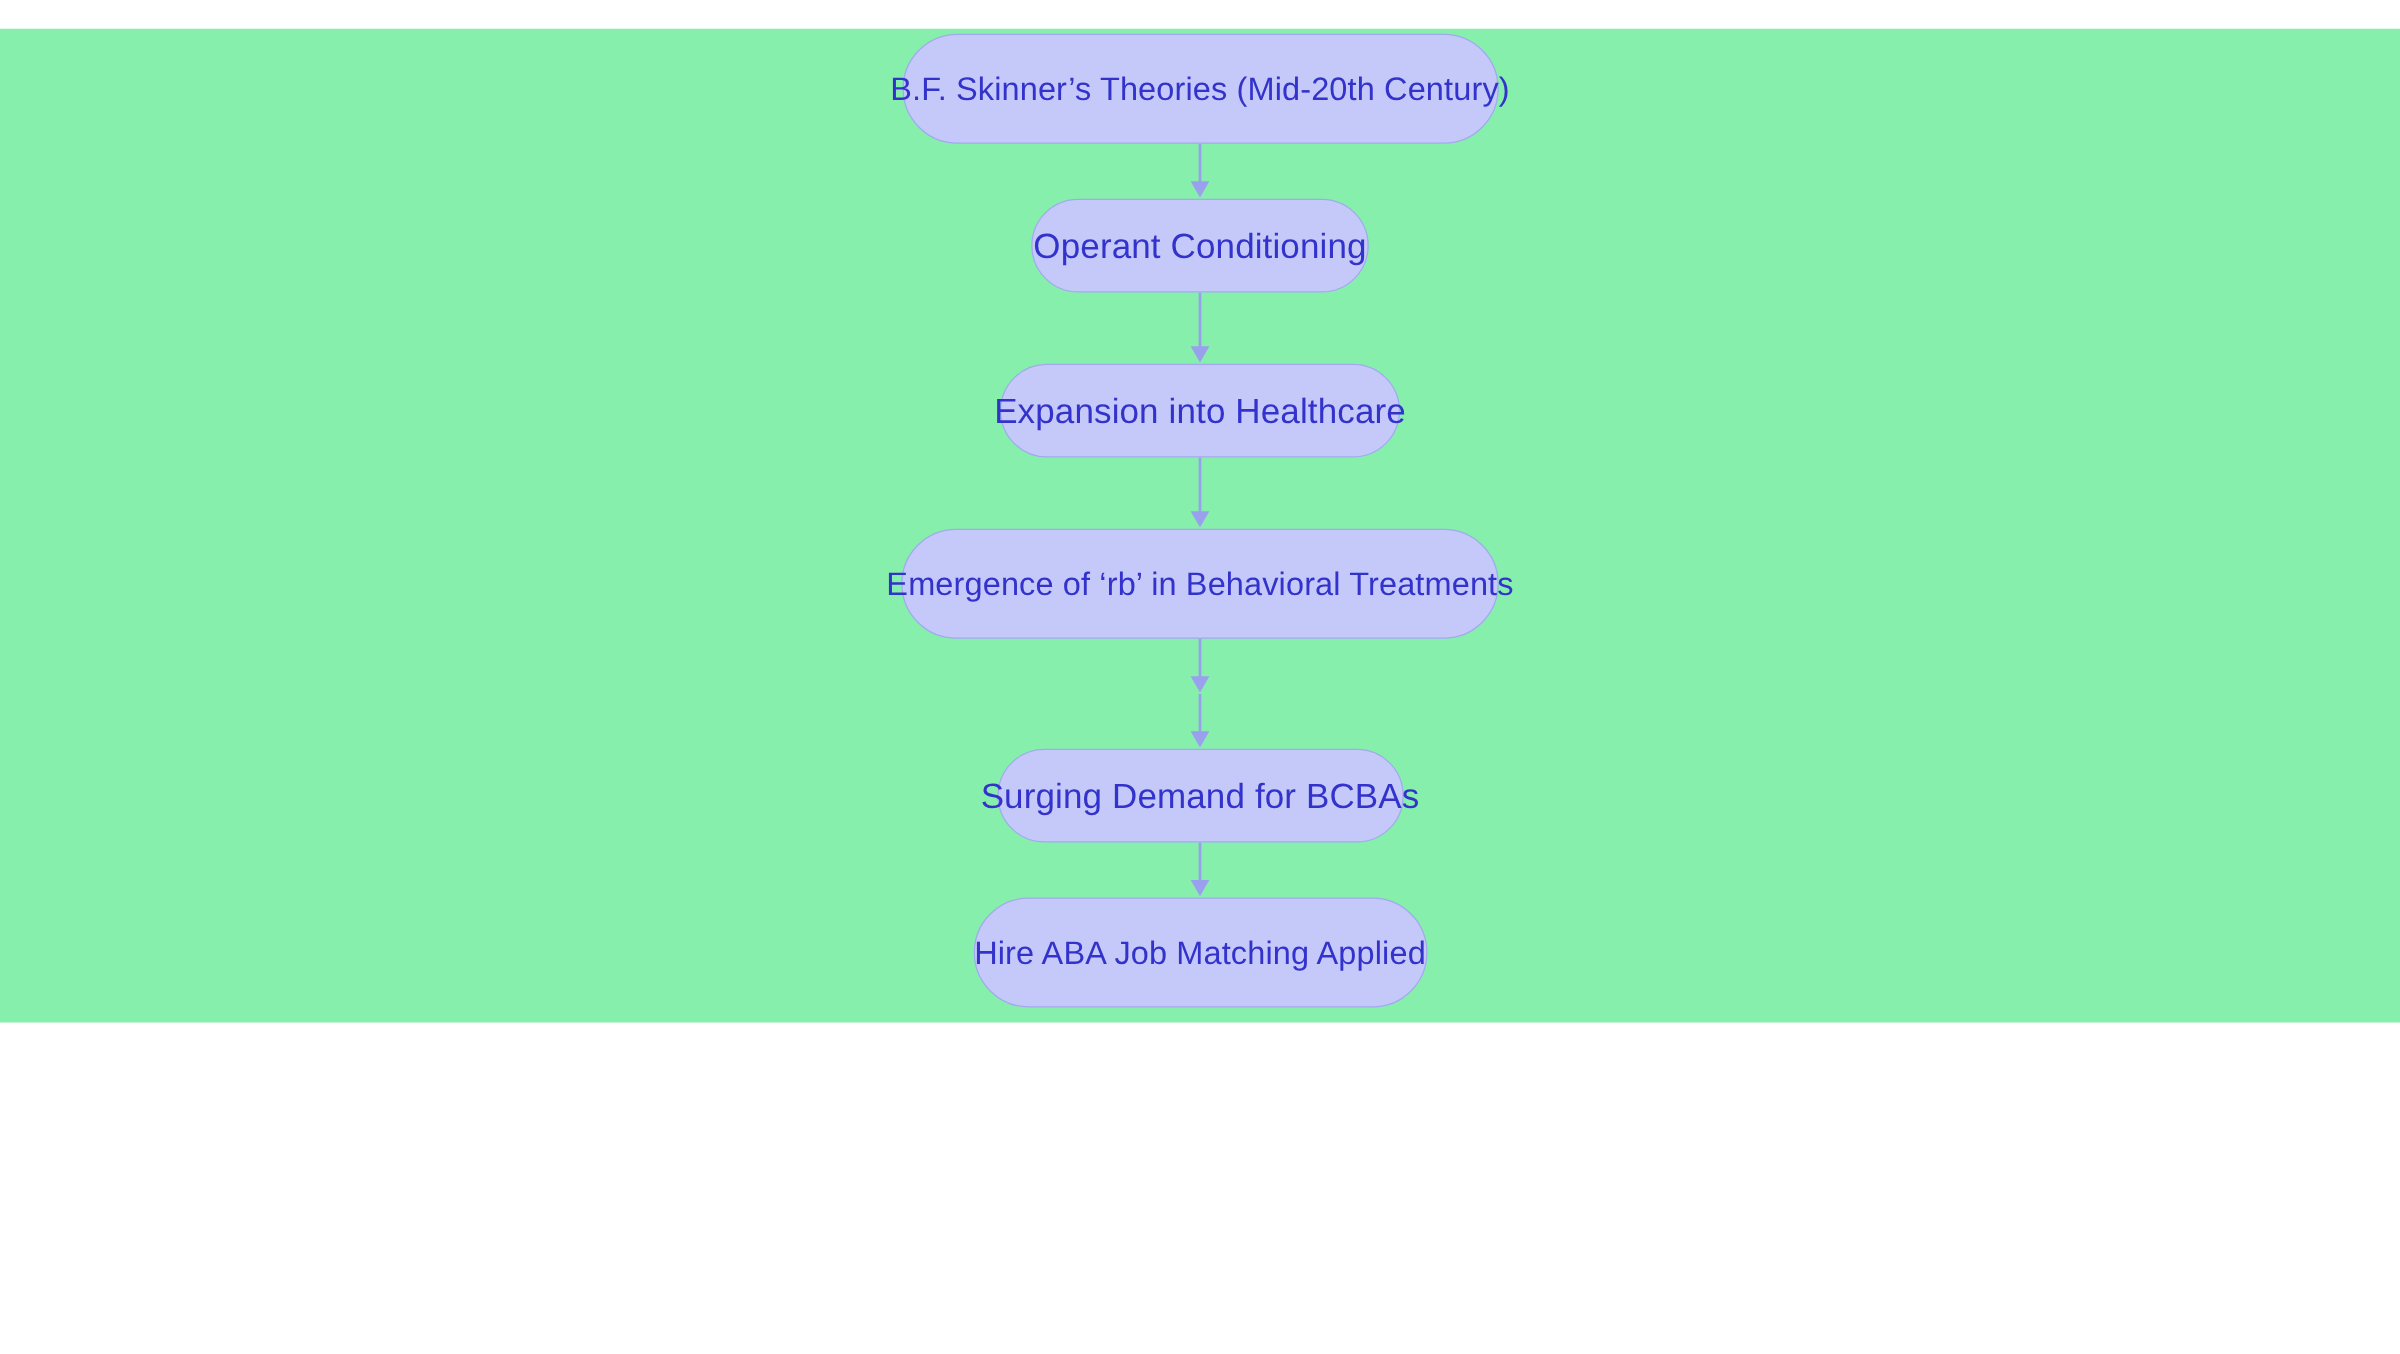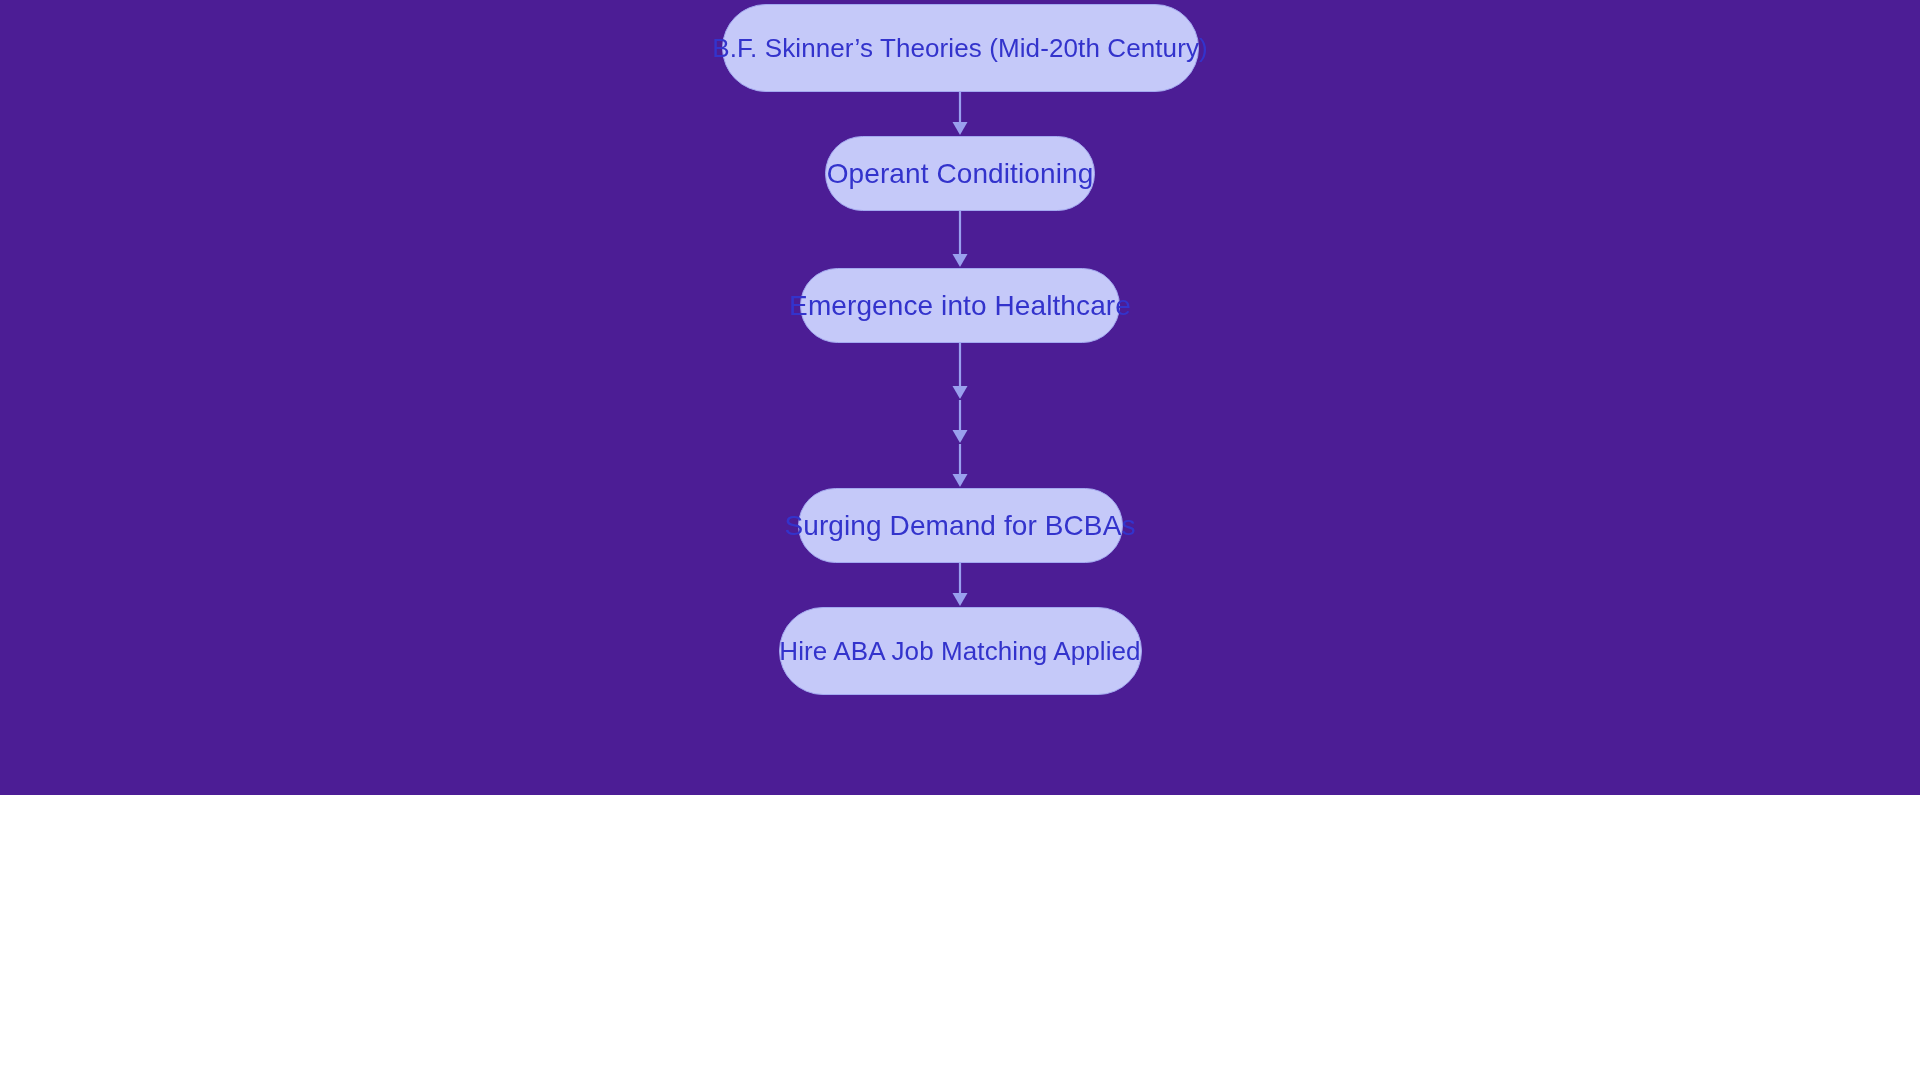--- a/index.html
+++ b/index.html
@@ -12,21 +12,22 @@
     width: 1920px;
     height: 1083px;
     font-family: "Liberation Sans", sans-serif;
     overflow: hidden;
   }
 
   #flowchart {
     position: relative;
     width: 1920px;
     height: 795px;
-    background: #4c1d95;
+    background: #86efac;
+    margin-top: 23px;
   }
 
   
   .flow-stack {
     position: absolute;
     left: 0;
     top: 0;
     width: 1920px;
     height: 1083px;
     display: flex;
@@ -123,30 +124,33 @@
     </div>
 
     <div class="connector c1">
       <svg width="24" height="57" viewBox="0 0 24 57" aria-hidden="true">
         <line class="conn-line" x1="12" y1="0" x2="12" y2="45"></line>
         <polygon class="conn-head" points="12,56 4.5,43 19.5,43"></polygon>
       </svg>
     </div>
 
     <div class="node size-sm n2">
-      <span class="node-label">Emergence into Healthcare</span>
+      <span class="node-label">Expansion into Healthcare</span>
     </div>
 
     <div class="connector c2">
       <svg width="24" height="57" viewBox="0 0 24 57" aria-hidden="true">
         <line class="conn-line" x1="12" y1="0" x2="12" y2="45"></line>
         <polygon class="conn-head" points="12,56 4.5,43 19.5,43"></polygon>
       </svg>
     </div>
 
+    <div class="node size-lg n3">
+      <span class="node-label">Emergence of ‘rb’ in Behavioral Treatments</span>
+    </div>
 
     <div class="connector c3">
       <svg width="24" height="44" viewBox="0 0 24 44" aria-hidden="true">
         <line class="conn-line" x1="12" y1="0" x2="12" y2="32"></line>
         <polygon class="conn-head" points="12,43 4.5,30 19.5,30"></polygon>
       </svg>
     </div>
 
 
     <div class="connector c4">

